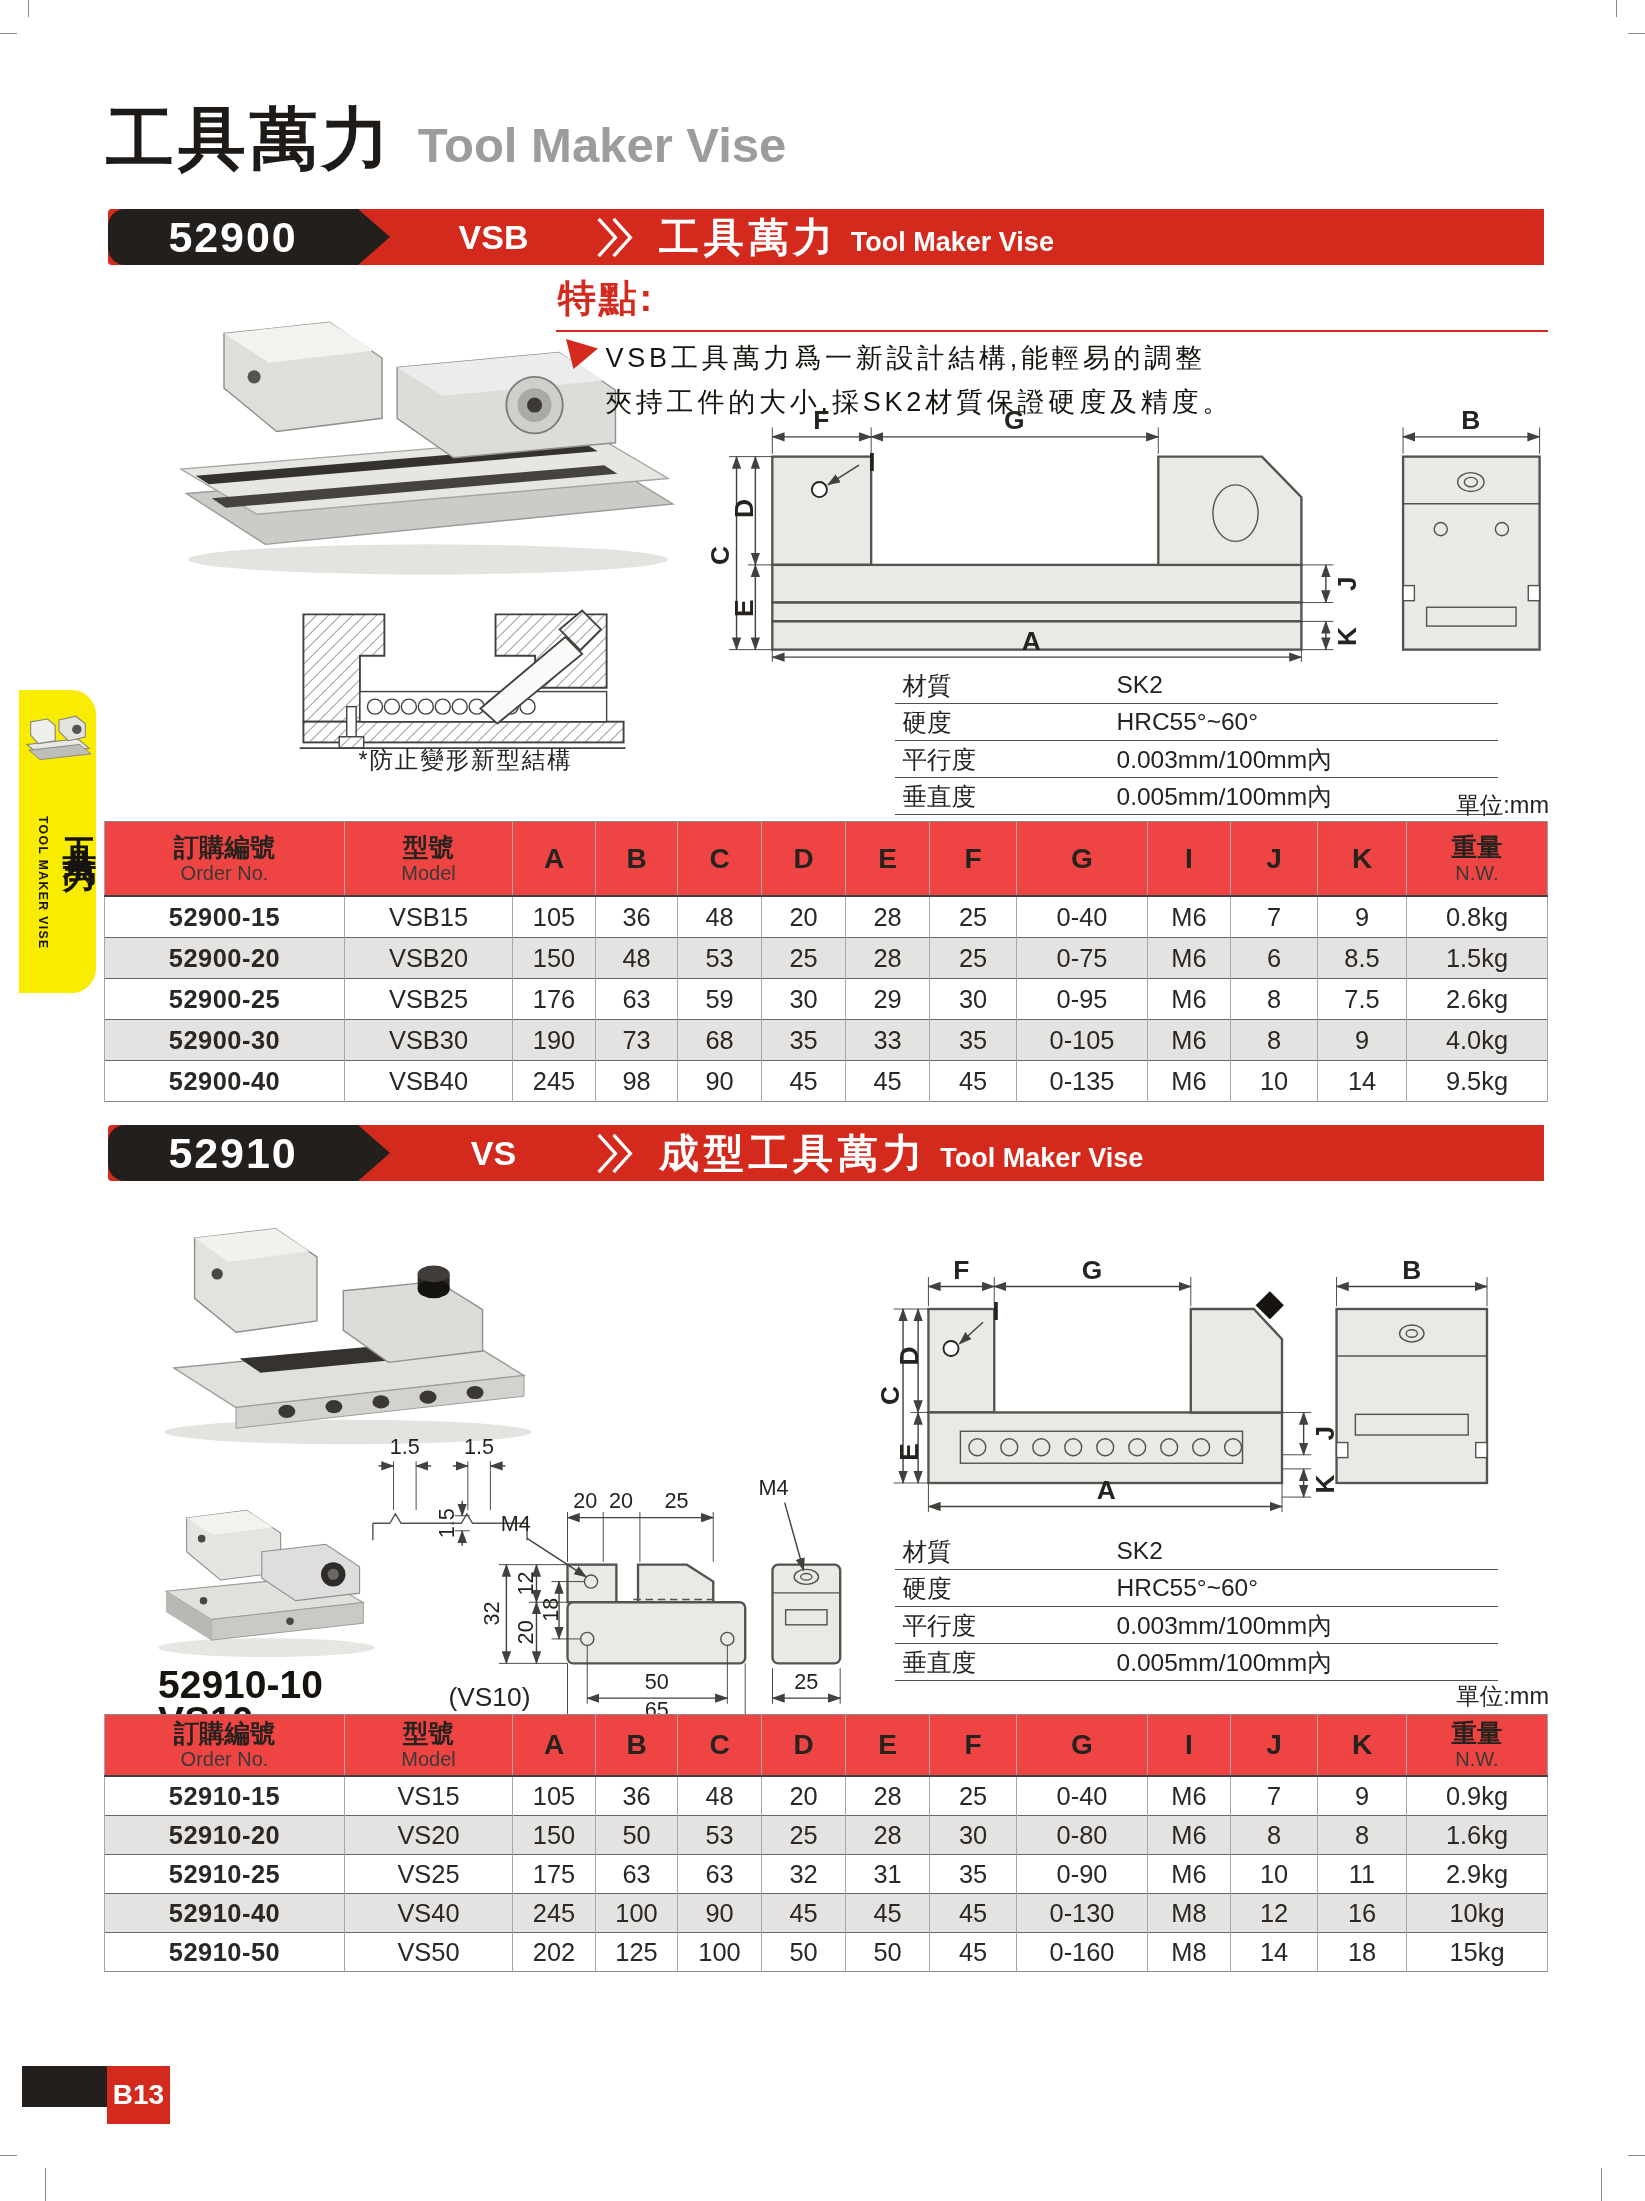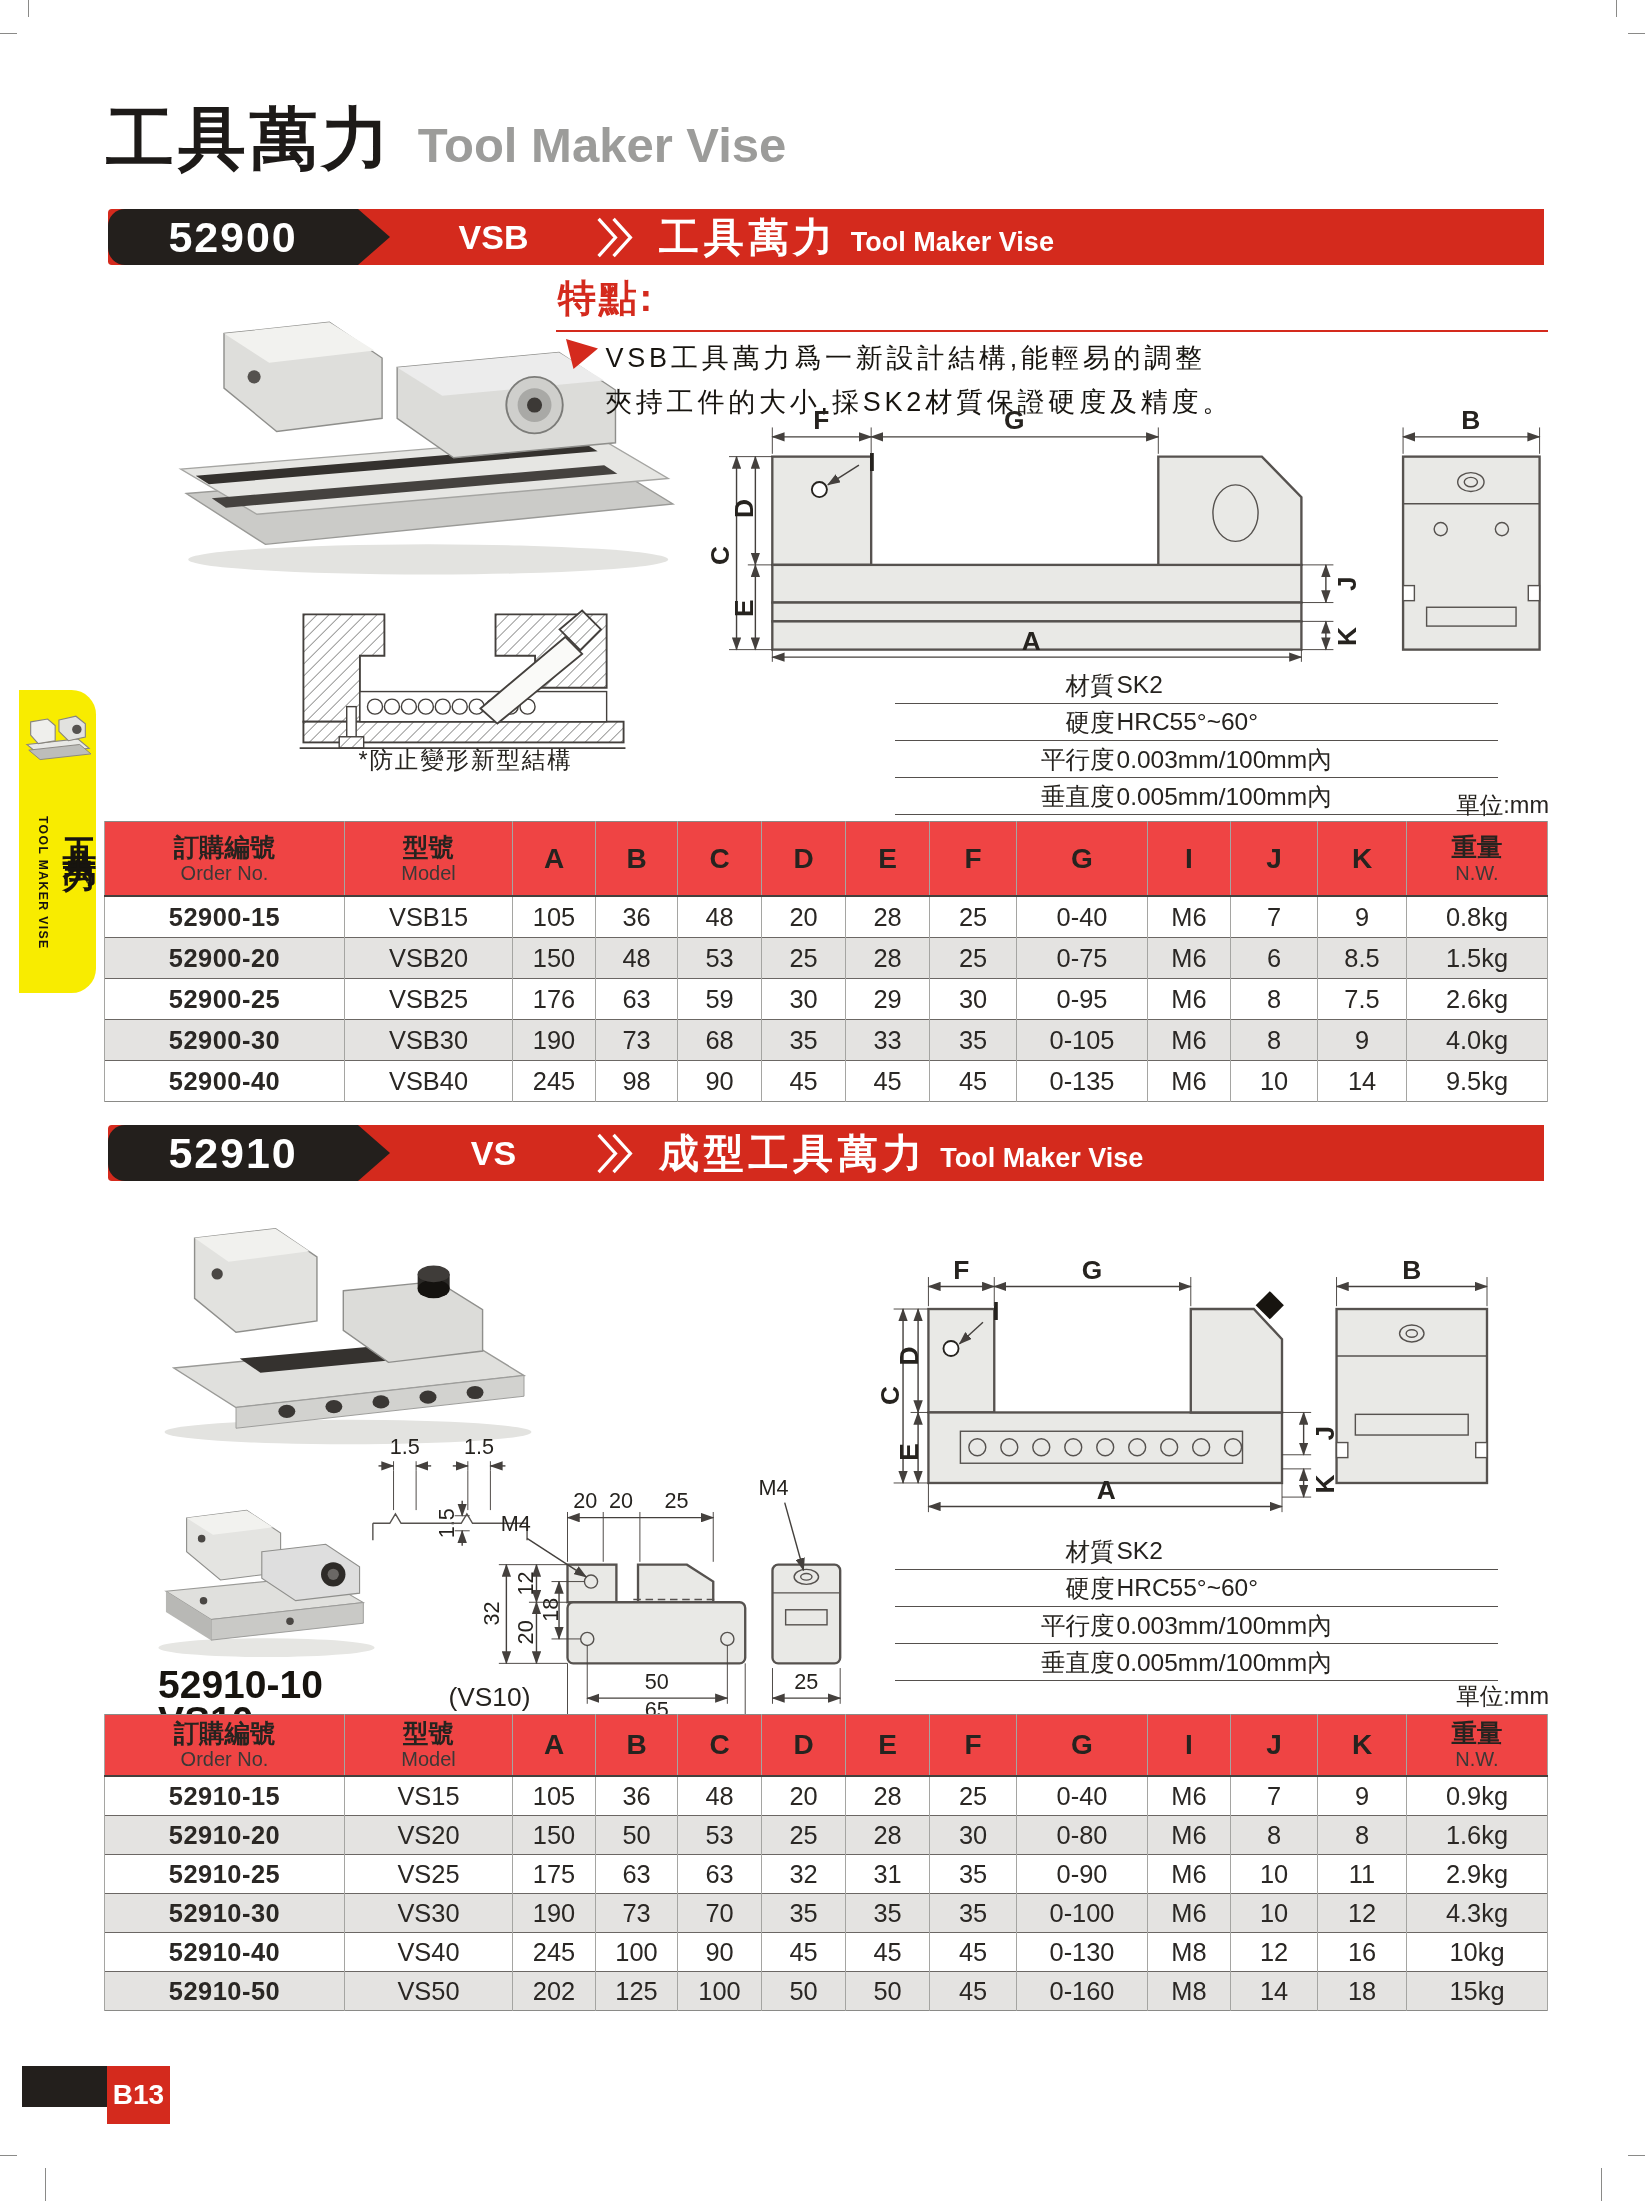--- a/index.html
+++ b/index.html
@@ -34,21 +34,21 @@
   .bt-zh{font-size:40px;font-weight:bold;color:#fff;letter-spacing:4.7px;line-height:56px;}
   .bt-en{font-size:27px;font-weight:bold;color:#fff;margin-left:13px;line-height:56px;}
 
   .feat-head{left:558px;top:273px;color:#d42a1d;font-size:38px;font-weight:bold;letter-spacing:2.8px;}
   .feat-rule{left:556px;top:330px;width:992px;height:1.9px;background:#d42a1d;}
   .feat-line{font-size:27px;letter-spacing:3.8px;color:#17140f;white-space:nowrap;}
   .bullet-tri{display:inline-block;vertical-align:-3.8px;margin-right:7.5px;}
 
   .spec{width:603px;border-collapse:collapse;}
   .spec td{border-bottom:1.9px solid #55504d;font-size:24.5px;height:34px;color:#26231f;}
-  .spec td:first-child{width:212px;text-align:right;padding-left:7.5px;}
+  .spec td:first-child{width:212px;text-align:left;padding-left:7.5px;}
   .spec td:last-child{padding-right:132px;margin-top:8px;}
   .unit{font-size:23.5px;color:#26231f;width:188px;text-align:right;}
 
   .dtable{border-collapse:collapse;table-layout:fixed;width:1441px;background:#fff;border:1.4px solid #8a8a87;}
   .dtable th,.dtable td{border-left:0.9px solid #a5a5a2;border-right:0.9px solid #a5a5a2;
         text-align:center;vertical-align:middle;padding:0;}
   .dtable thead th{background:#ef4444;border-bottom:2.8px solid #44403d;}
   .dtable tbody tr{border-top:1.9px solid #6b6764;}
   .dtable tbody tr:nth-child(even){background:#e4e3e1;}
   .dtable td{font-size:25.4px;color:#2a2724;}
@@ -656,35 +656,20 @@
           <td>32</td>
           <td>31</td>
           <td>35</td>
           <td>0-90</td>
           <td>M6</td>
           <td>10</td>
           <td>11</td>
           <td>2.9kg</td>
         </tr>
         <tr>
-          <td>52910-30</td>
-          <td>VS30</td>
-          <td>190</td>
-          <td>73</td>
-          <td>70</td>
-          <td>35</td>
-          <td>35</td>
-          <td>35</td>
-          <td>0-100</td>
-          <td>M6</td>
-          <td>10</td>
-          <td>12</td>
-          <td>4.3kg</td>
-        </tr>
-        <tr>
           <td>52910-40</td>
           <td>VS40</td>
           <td>245</td>
           <td>100</td>
           <td>90</td>
           <td>45</td>
           <td>45</td>
           <td>45</td>
           <td>0-130</td>
           <td>M8</td>

